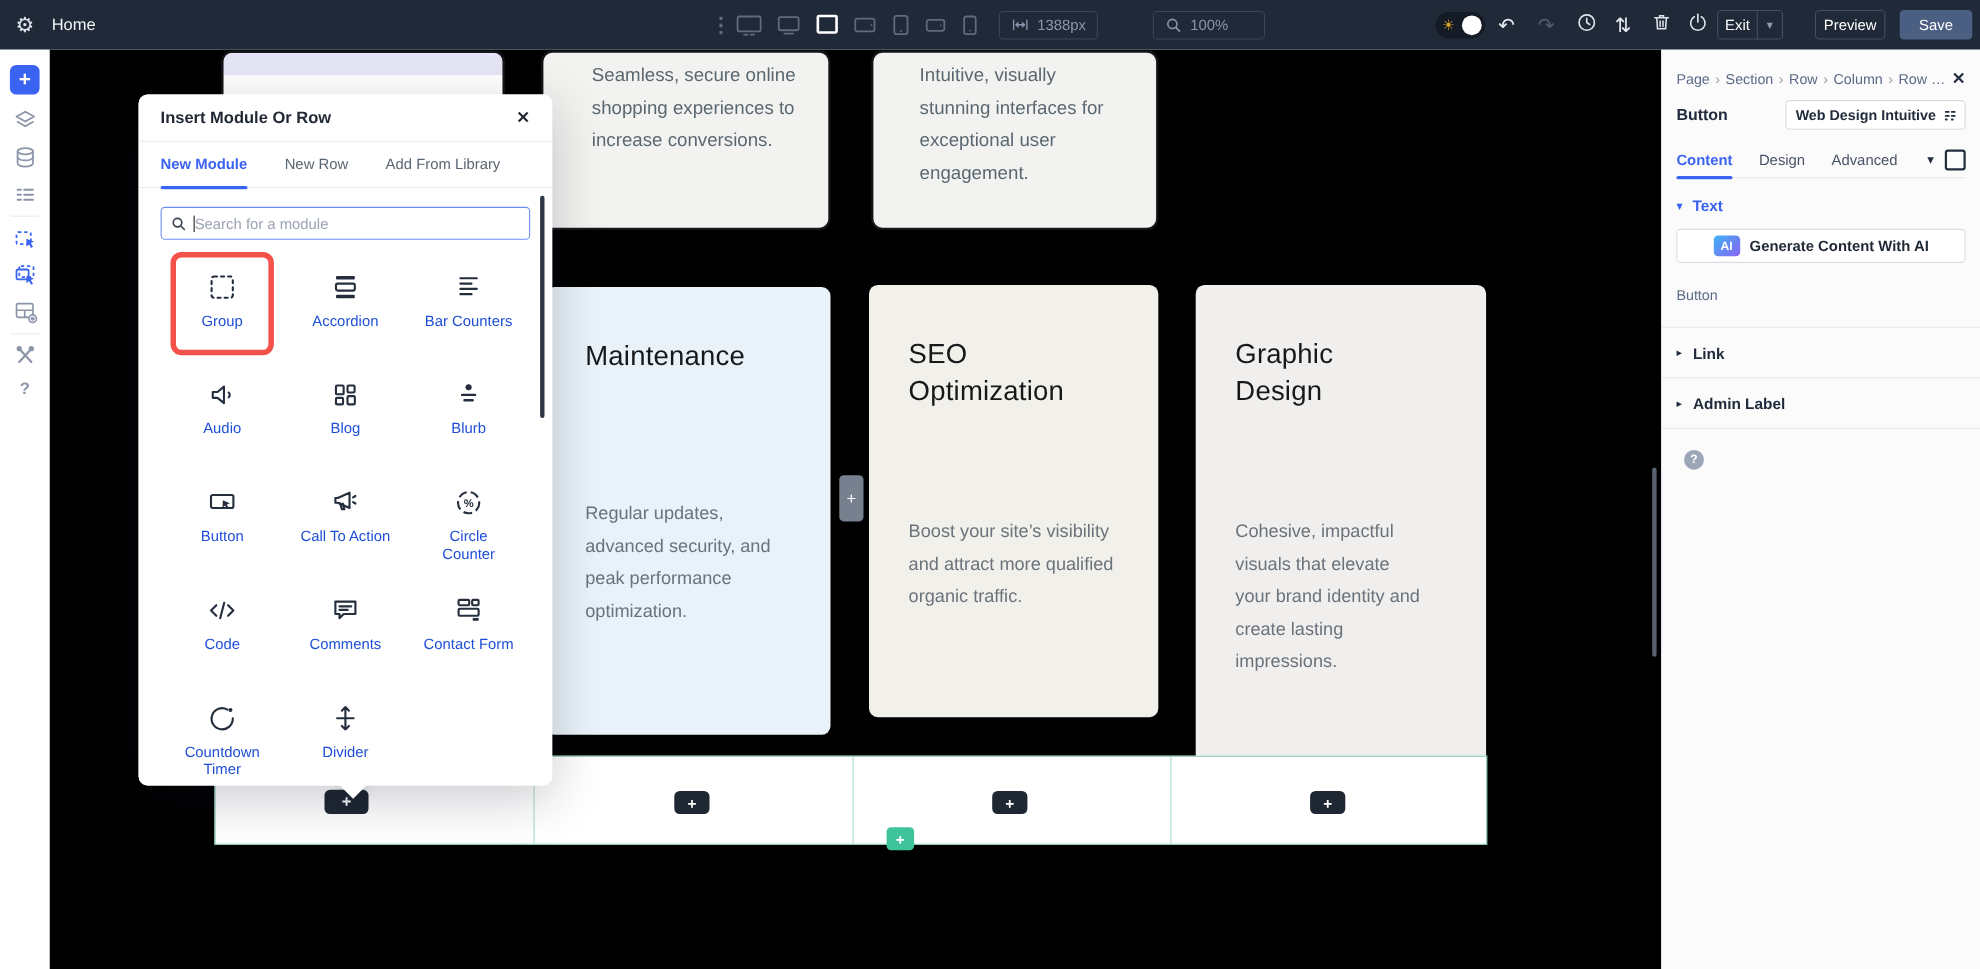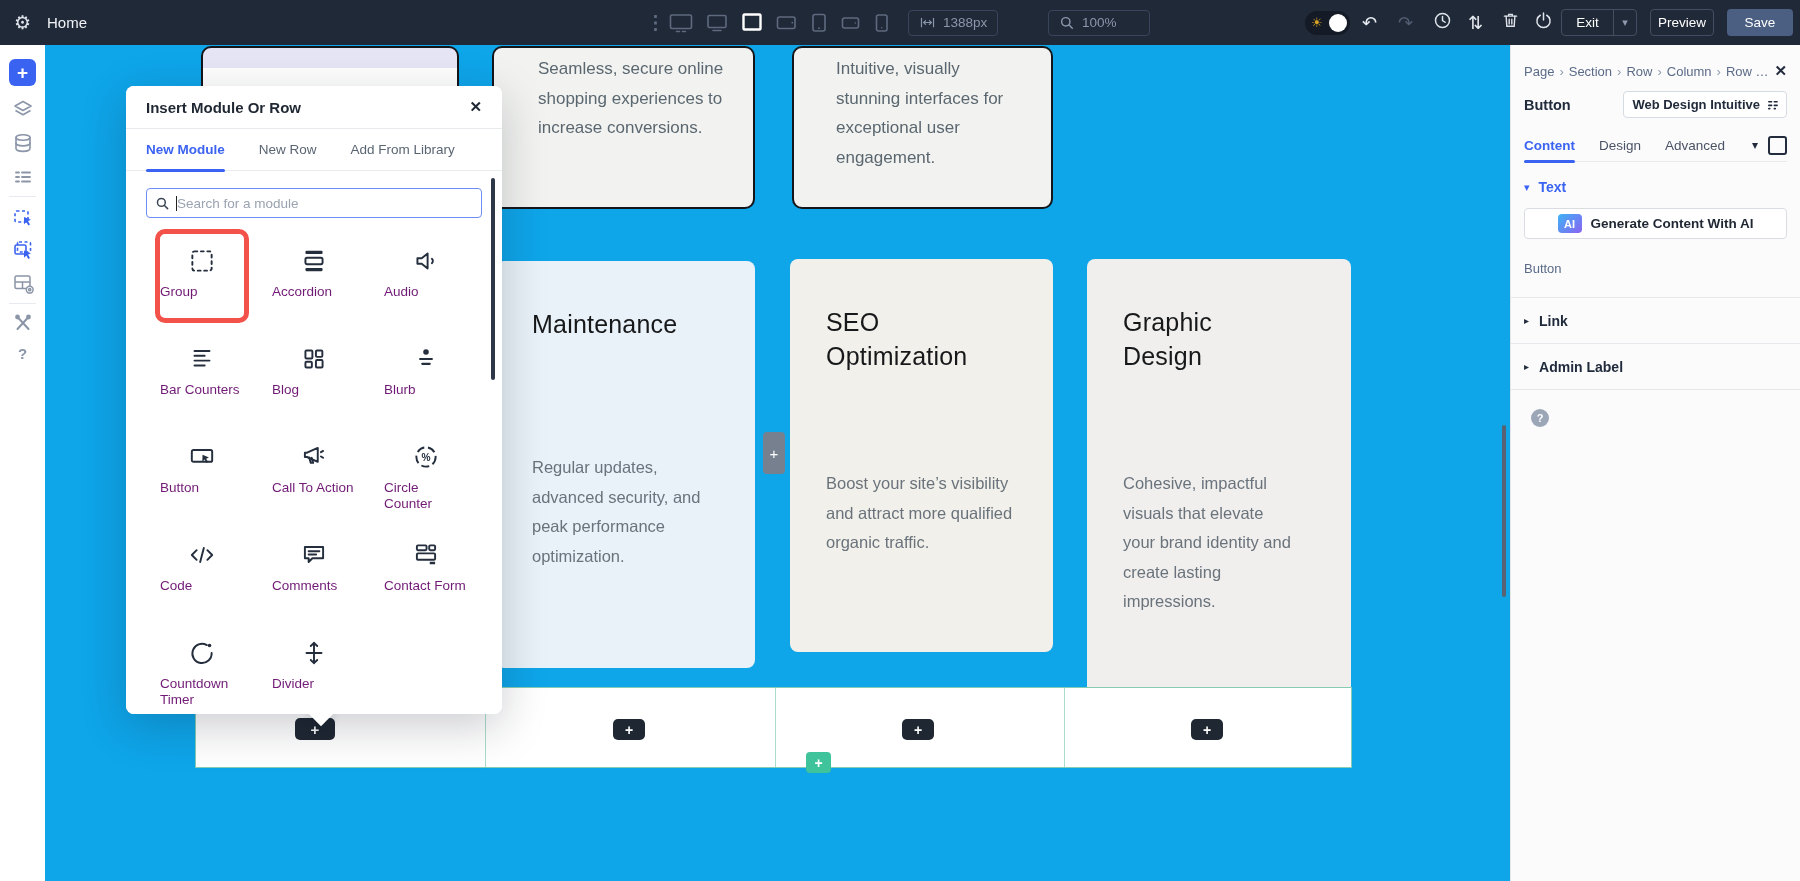--- a/index.html
+++ b/index.html
@@ -15,35 +15,35 @@
   .kebab { color:#5e6a7f; font-size:19px; font-weight:bold; }
   .dev-icons { display:flex; align-items:center; gap:11px; }
   .dev-icons svg { display:block; }
   .tb-box { height:26px; border:1px solid #39455c; border-radius:4px; display:flex; align-items:center; gap:7px; padding:0 10px; color:#8a96ab; font-size:13.5px; }
   .toggle { width:45px; height:24px; background:#141b26; border-radius:12px; position:relative; display:flex; align-items:center; }
   .toggle .sun { color:#d9a425; font-size:13px; margin-left:6px; }
   .toggle .knob { position:absolute; right:3px; top:3px; width:18px; height:18px; border-radius:50%; background:#fff; }
   .tb-ic { font-size:18px; color:#e8ecf2; }
   .tb-ic.dim { color:#515d73; }
   .tb-btn { height:27px; border:1px solid #434e63; border-radius:4px; color:#fff; font-size:13.5px; display:flex; align-items:center; justify-content:center; background:transparent; }
-  .exit-btn { width:76px; padding:0; }
+  .exit-btn { width:60px; padding:0; }
   .exit-btn .exit-label { flex:1; text-align:center; }
   .exit-btn .exit-sep { width:1px; height:27px; background:#434e63; }
   .exit-btn .exit-caret { width:22px; text-align:center; color:#8e99ad; font-size:11px; }
   .save-btn { background:#4b5f82; border:none; }
 
   
   .sidebar { position:absolute; left:0; top:45px; width:45px; height:836px; background:#fff; z-index:55; }
   .sb-item { position:absolute; left:0; width:45px; display:flex; justify-content:center; }
   .sb-plus { left:9px; width:27px; height:27px; background:#3b63f1; border-radius:6px; color:#fff; font-size:19px; font-weight:bold; display:flex; align-items:center; justify-content:center; line-height:1; }
   .sb-div { position:absolute; left:9px; width:27px; height:1px; background:#e7eaef; }
   .sb-help { color:#8b95a8; font-size:15px; font-weight:bold; }
 
   
-  .canvas { position:absolute; left:45px; top:45px; width:1465px; height:836px; background:#0ea5e9; z-index:1; }
+  .canvas { position:absolute; left:45px; top:45px; width:1465px; height:836px; background:#000000; z-index:1; }
   .tcard { position:absolute; border:2px solid #14161a; border-radius:10px; }
   .tcard-text { font-size:17px; line-height:29.5px; color:#5b6770; padding-top:6px; }
   .mcard { position:absolute; border-radius:8px; }
   .mcard-title { font-size:25px; font-weight:500; letter-spacing:.2px; color:#17181a; line-height:34px; width:162px; }
   .mcard-body { font-size:16.5px; line-height:29.5px; color:#6a737c; }
   .col-plus { position:absolute; width:22px; height:42px; background:#76808f; border-radius:4px; color:#fff; font-size:15px; display:flex; align-items:center; justify-content:center; }
   .addrow { position:absolute; border:1px solid #86ccb4; background:#fff; }
   .addrow-sep { position:absolute; top:0; width:1px; height:100%; background:#a9dcc9; }
   .blk-plus { position:absolute; background:#1f2733; border-radius:5px; color:#fff; display:flex; align-items:center; justify-content:center; font-weight:bold; }
   .teal-plus { position:absolute; width:25px; height:21px; background:#3fc39b; border-radius:4px; color:#fff; font-size:14px; font-weight:bold; display:flex; align-items:center; justify-content:center; }
@@ -61,21 +61,21 @@
   .mtab.active { color:#3b63f1; font-weight:bold; }
   .mtab.active::after { content:""; position:absolute; left:0; right:0; bottom:-1px; height:3px; background:#3b63f1; border-radius:2px; }
   .msearch { position:relative; margin:17px 20px 0; height:30px; border:1.5px solid #6d8df6; border-radius:4px; display:flex; align-items:center; padding-left:8px; background:#fff; }
   .msearch svg { flex:none; }
   .msearch input { border:none; outline:none; flex:1; font-size:13.5px; color:#333; padding-left:7px; font-family:"Liberation Sans",sans-serif; background:transparent; }
   .msearch input::placeholder { color:#9aa3b0; }
   .msearch .caret-bar { position:absolute; left:29px; top:7px; width:1px; height:15px; background:#222; }
   .mgrid { display:grid; grid-template-columns:repeat(3,112px); grid-auto-rows:98px; padding:0 20px; margin-top:15px; }
   .mcell { position:relative; display:flex; flex-direction:column; align-items:center; padding-top:13px; cursor:pointer; }
   .mcell svg { display:block; }
-  .mlabel { margin-top:8px; width:84px; font-size:13.5px; line-height:16px; color:#701a75; }
+  .mlabel { margin-top:8px; width:84px; text-align:center; font-size:13.5px; line-height:16px; color:#1d4ed8; }
   .mcell.hl::before { content:""; position:absolute; left:9px; right:9px; top:-4px; bottom:8px; border:5px solid #f2524a; border-radius:10px; }
   .mscrollbar { position:absolute; right:7px; top:92px; width:4px; height:202px; background:#2e3747; border-radius:2px; }
 
   
   .panel { position:absolute; left:1510px; top:45px; width:290px; height:836px; background:#fbfbfc; border-left:1px solid #e3e5e9; z-index:40; padding:0 13px; }
   .crumbs { padding-top:17px; display:flex; align-items:center; font-size:13px; color:#5b6b87; }
   .crumb { cursor:pointer; }
   .crumb-sep { margin:0 5px; color:#939db0; }
   .crumbs .panel-close { margin-left:auto; color:#222c3d; font-size:15px; font-weight:bold; cursor:pointer; }
   .mod-row { margin-top:11px; display:flex; align-items:center; justify-content:space-between; }
@@ -382,32 +382,32 @@
         </div>
         <div class="mcell">
           <svg width="30" height="30" viewBox="0 0 28 28" fill="none" stroke="#242e3d" stroke-width="1.8">
               <rect x="6" y="4.5" width="16" height="3" rx="1" fill="#242e3d" stroke="none"></rect>
               <rect x="6" y="11" width="16" height="6" rx="1.5"></rect>
               <rect x="6" y="20.5" width="16" height="3" rx="1" fill="#242e3d" stroke="none"></rect>
             </svg>
           <div class="mlabel">Accordion</div>
         </div>
         <div class="mcell">
+          <svg width="30" height="30" viewBox="0 0 28 28" fill="none" stroke="#242e3d" stroke-width="1.8" stroke-linecap="round">
+              <path d="M7 6.5h14M7 11h9.5M7 15.5h14M7 20h9.5"></path>
+            </svg>
+          <div class="mlabel">Bar Counters</div>
+        </div>
+
+        <div class="mcell">
           <svg width="30" height="30" viewBox="0 0 28 28" fill="none" stroke="#242e3d" stroke-width="1.8" stroke-linejoin="round" stroke-linecap="round">
               <path d="M6 11.5v5h4l5.5 4.5v-14L10 11.5z"></path>
               <path d="M19.5 12c1.2 1 1.2 3 0 4"></path>
             </svg>
           <div class="mlabel">Audio</div>
-        </div>
-
-        <div class="mcell">
-          <svg width="30" height="30" viewBox="0 0 28 28" fill="none" stroke="#242e3d" stroke-width="1.8" stroke-linecap="round">
-              <path d="M7 6.5h14M7 11h9.5M7 15.5h14M7 20h9.5"></path>
-            </svg>
-          <div class="mlabel">Bar Counters</div>
         </div>
         <div class="mcell">
           <svg width="30" height="30" viewBox="0 0 28 28" fill="none" stroke="#242e3d" stroke-width="1.8">
               <rect x="6" y="6" width="6.5" height="7.5" rx="1"></rect>
               <rect x="15.8" y="6" width="6" height="6" rx="1"></rect>
               <rect x="6" y="16.5" width="6" height="5.5" rx="1"></rect>
               <rect x="15.8" y="15" width="6.2" height="7" rx="1"></rect>
             </svg>
           <div class="mlabel">Blog</div>
         </div>

